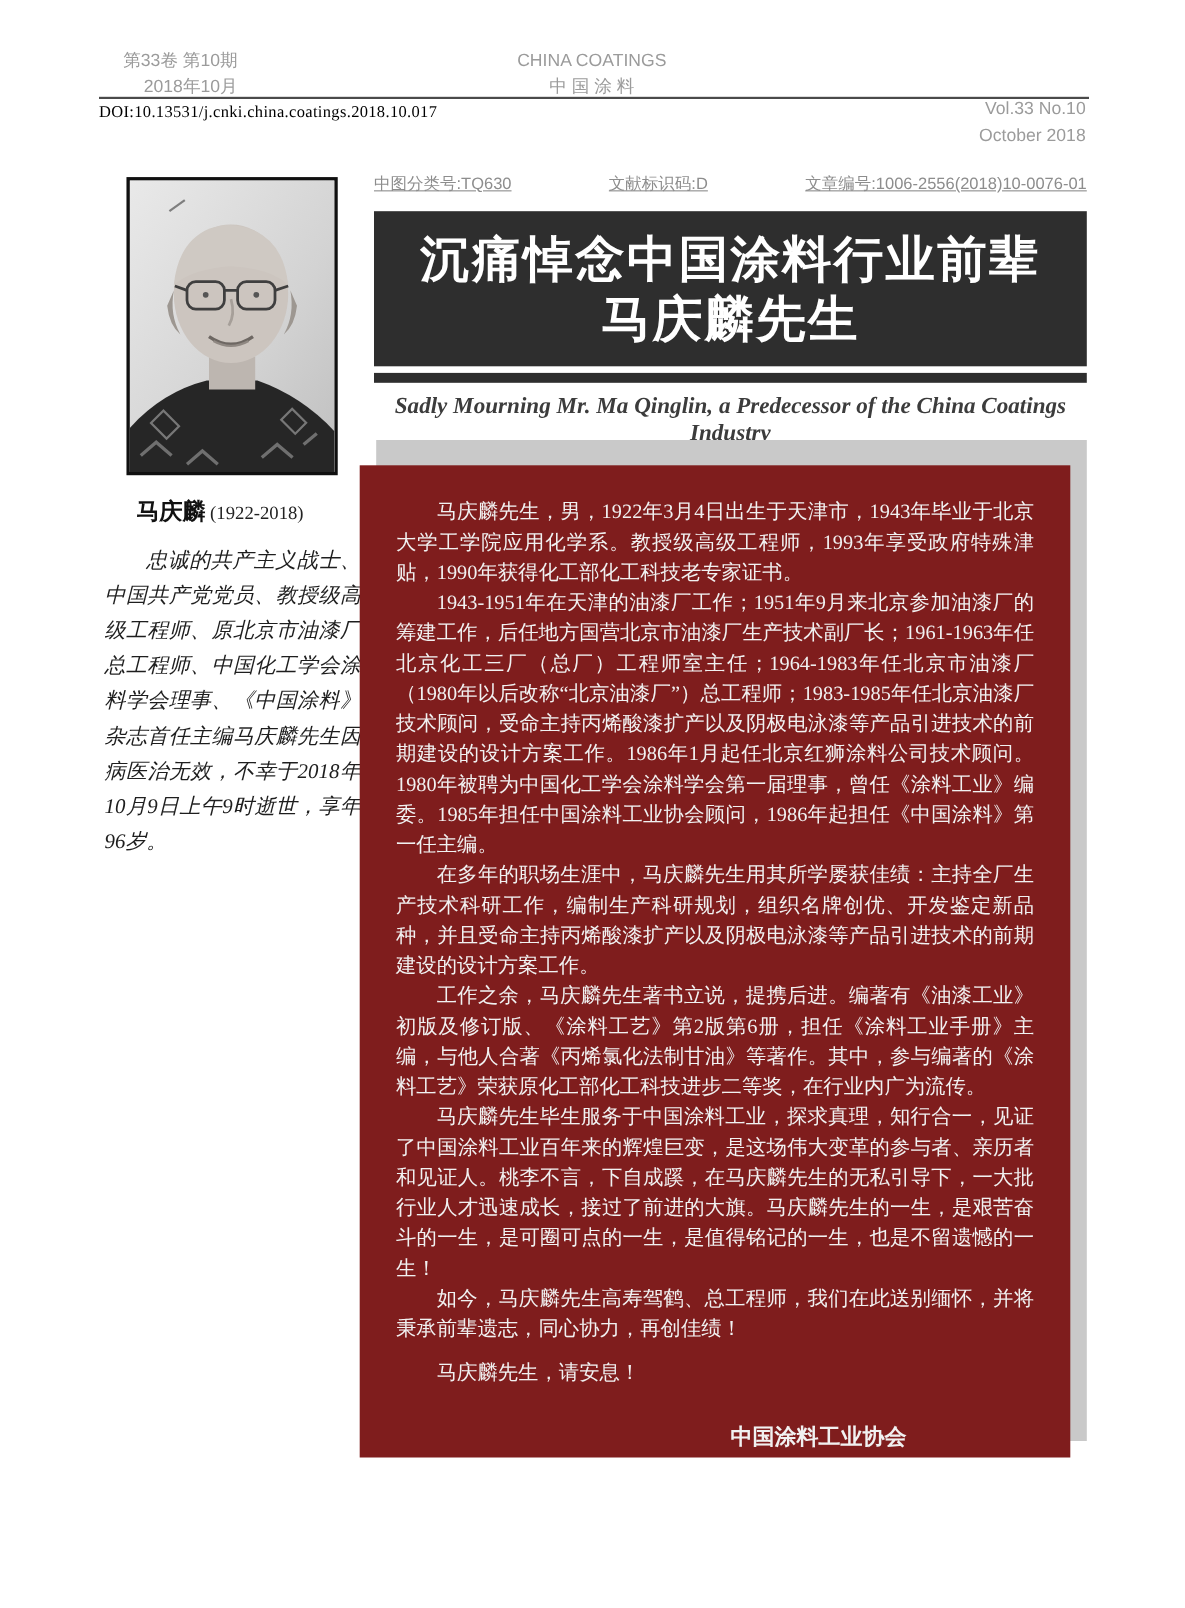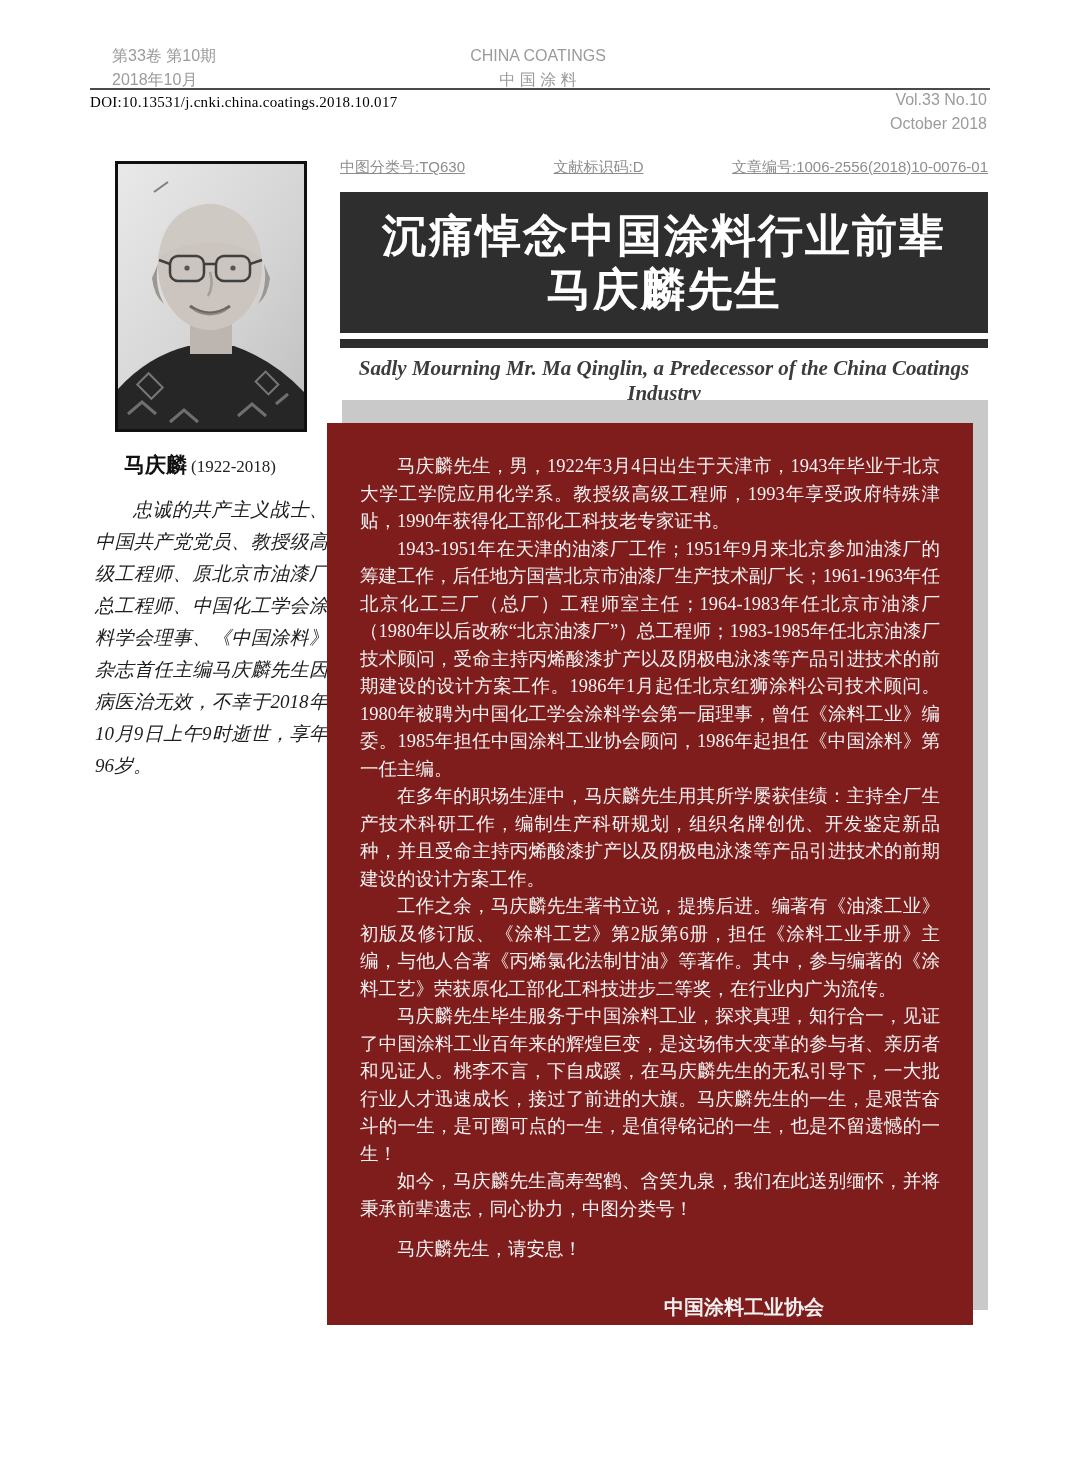--- a/index.html
+++ b/index.html
@@ -5,21 +5,21 @@
   * { margin:0; padding:0; box-sizing:border-box; }
   html,body { background:#ffffff; }
   .page {
     position:relative; width:1077px; height:1462px; margin:0 auto;
     background:#ffffff; overflow:hidden;
     font-family:"Liberation Serif", serif; color:#222;
   }
   
   .hdr { position:absolute; top:44px; color:#9b9b9b; font-size:16px; line-height:24px;
          font-family:"Liberation Sans", sans-serif; }
-  .hdr-left   { left:112px; text-align:left; }
+  .hdr-left   { left:112px; text-align:right; }
   .hdr-center { left:368px; width:340px; text-align:center; }
   .hdr-right  { right:90px; text-align:right;margin-top:44px; }
   .hdr-rule { position:absolute; left:90px; top:88px; width:900px; height:2px; background:#4a4a4a; }
   .doi { position:absolute; left:90px; top:94px; font-size:15px; color:#000000;
          font-family:Liberation Serif, serif; letter-spacing:0.3px; }
   
   .photo-frame { position:absolute; left:115px; top:161px; width:192px; height:271px;
                  border:3px solid #101010; background:#dcdcdc; }
   .photo-frame svg { display:block; width:100%; height:100%; }
   .caption { position:absolute; left:84px; top:451px; width:232px; text-align:center;
@@ -139,21 +139,21 @@
   <div class="title-bar"></div>
   <div class="en-title">Sadly Mourning Mr. Ma Qinglin, a Predecessor of the China Coatings Industry</div>
 
   <div class="body-shadow"></div>
   <div class="body-box">
     <p>马庆麟先生，男，1922年3月4日出生于天津市，1943年毕业于北京大学工学院应用化学系。教授级高级工程师，1993年享受政府特殊津贴，1990年获得化工部化工科技老专家证书。</p>
     <p>1943-1951年在天津的油漆厂工作；1951年9月来北京参加油漆厂的筹建工作，后任地方国营北京市油漆厂生产技术副厂长；1961-1963年任北京化工三厂（总厂）工程师室主任；1964-1983年任北京市油漆厂（1980年以后改称“北京油漆厂”）总工程师；1983-1985年任北京油漆厂技术顾问，受命主持丙烯酸漆扩产以及阴极电泳漆等产品引进技术的前期建设的设计方案工作。1986年1月起任北京红狮涂料公司技术顾问。1980年被聘为中国化工学会涂料学会第一届理事，曾任《涂料工业》编委。1985年担任中国涂料工业协会顾问，1986年起担任《中国涂料》第一任主编。</p>
     <p>在多年的职场生涯中，马庆麟先生用其所学屡获佳绩：主持全厂生产技术科研工作，编制生产科研规划，组织名牌创优、开发鉴定新品种，并且受命主持丙烯酸漆扩产以及阴极电泳漆等产品引进技术的前期建设的设计方案工作。</p>
     <p>工作之余，马庆麟先生著书立说，提携后进。编著有《油漆工业》初版及修订版、《涂料工艺》第2版第6册，担任《涂料工业手册》主编，与他人合著《丙烯氯化法制甘油》等著作。其中，参与编著的《涂料工艺》荣获原化工部化工科技进步二等奖，在行业内广为流传。</p>
     <p>马庆麟先生毕生服务于中国涂料工业，探求真理，知行合一，见证了中国涂料工业百年来的辉煌巨变，是这场伟大变革的参与者、亲历者和见证人。桃李不言，下自成蹊，在马庆麟先生的无私引导下，一大批行业人才迅速成长，接过了前进的大旗。马庆麟先生的一生，是艰苦奋斗的一生，是可圈可点的一生，是值得铭记的一生，也是不留遗憾的一生！</p>
-    <p>如今，马庆麟先生高寿驾鹤、含笑九泉，我们在此送别缅怀，并将秉承前辈遗志，同心协力，中图分类号！</p>
+    <p>如今，马庆麟先生高寿驾鹤、总工程师，我们在此送别缅怀，并将秉承前辈遗志，同心协力，再创佳绩！</p>
     <p class="closing">马庆麟先生，请安息！</p>
     <div class="signature">
       <div>中国涂料工业协会</div>
 
     </div>
   </div>
 
 
 </div>
 

